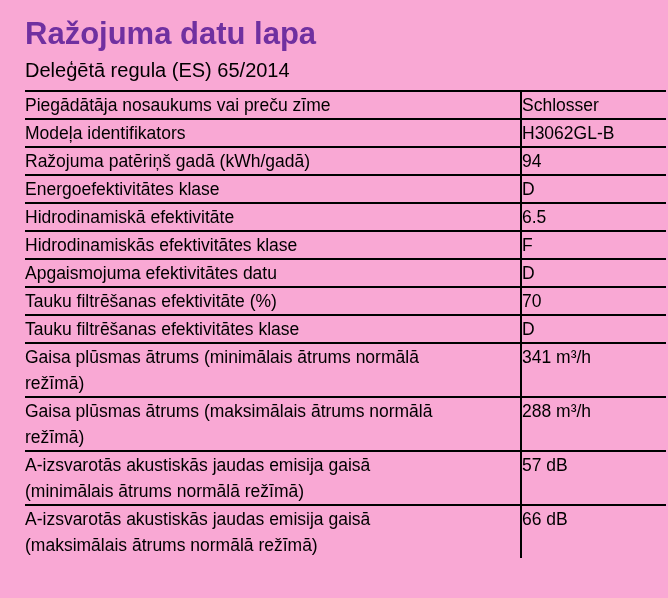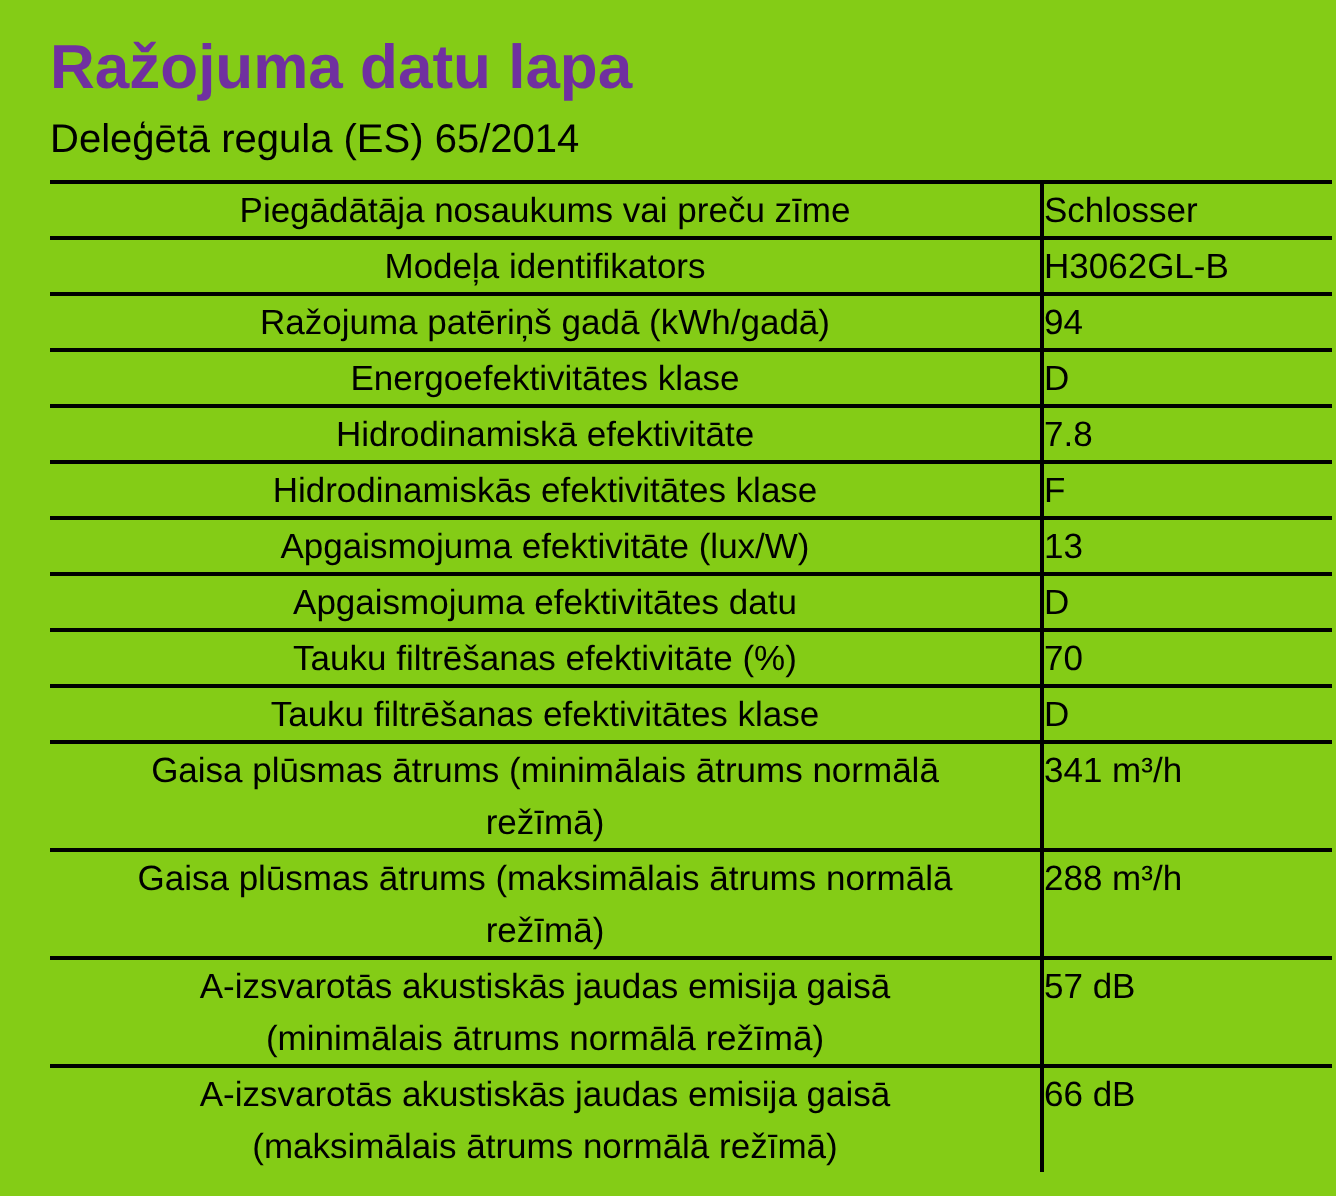--- a/index.html
+++ b/index.html
@@ -1,20 +1,20 @@
 <!DOCTYPE html>
 <html><head>
 <meta charset="utf-8">
 <style>
   html, body { margin: 0; padding: 0; background: #ffffff; }
   .page {
     position: relative;
     width: 668px;
     height: 598px;
-    background: #84cc16;
+    background: #f9a8d4;
     font-family: "Liberation Sans", sans-serif;
     color: #000000;
     box-sizing: border-box;
     padding-left: 25px;
     overflow: hidden;
   }
   .title {
     margin: 0;
     padding-top: 15px;
     font-size: 31px;
@@ -41,21 +41,20 @@
     font-size: 17.5px;
     line-height: 26px;
     padding: 0;
   }
   .spec-table tr:last-child td { border-bottom: none; }
   .label-cell {
     width: 495px;
     padding-left: 5px;
     padding-right: 12px;
     white-space: pre-line;
-    text-align: center;
   }
   .value-cell {
     border-left: 2px solid #000000;
     padding-left: 13px;
     font-weight: normal;
   }
 </style>
 </head>
 <body>
 
@@ -75,29 +74,25 @@
         <tr>
           <td class="label-cell">Ražojuma patēriņš gadā (kWh/gadā)</td>
           <td class="value-cell">94</td>
         </tr>
         <tr>
           <td class="label-cell">Energoefektivitātes klase</td>
           <td class="value-cell">D</td>
         </tr>
         <tr>
           <td class="label-cell">Hidrodinamiskā efektivitāte</td>
-          <td class="value-cell">7.8</td>
+          <td class="value-cell">6.5</td>
         </tr>
         <tr>
           <td class="label-cell">Hidrodinamiskās efektivitātes klase</td>
           <td class="value-cell">F</td>
-        </tr>
-        <tr>
-          <td class="label-cell">Apgaismojuma efektivitāte (lux/W)</td>
-          <td class="value-cell">13</td>
         </tr>
         <tr>
           <td class="label-cell">Apgaismojuma efektivitātes datu</td>
           <td class="value-cell">D</td>
         </tr>
         <tr>
           <td class="label-cell">Tauku filtrēšanas efektivitāte (%)</td>
           <td class="value-cell">70</td>
         </tr>
         <tr>

